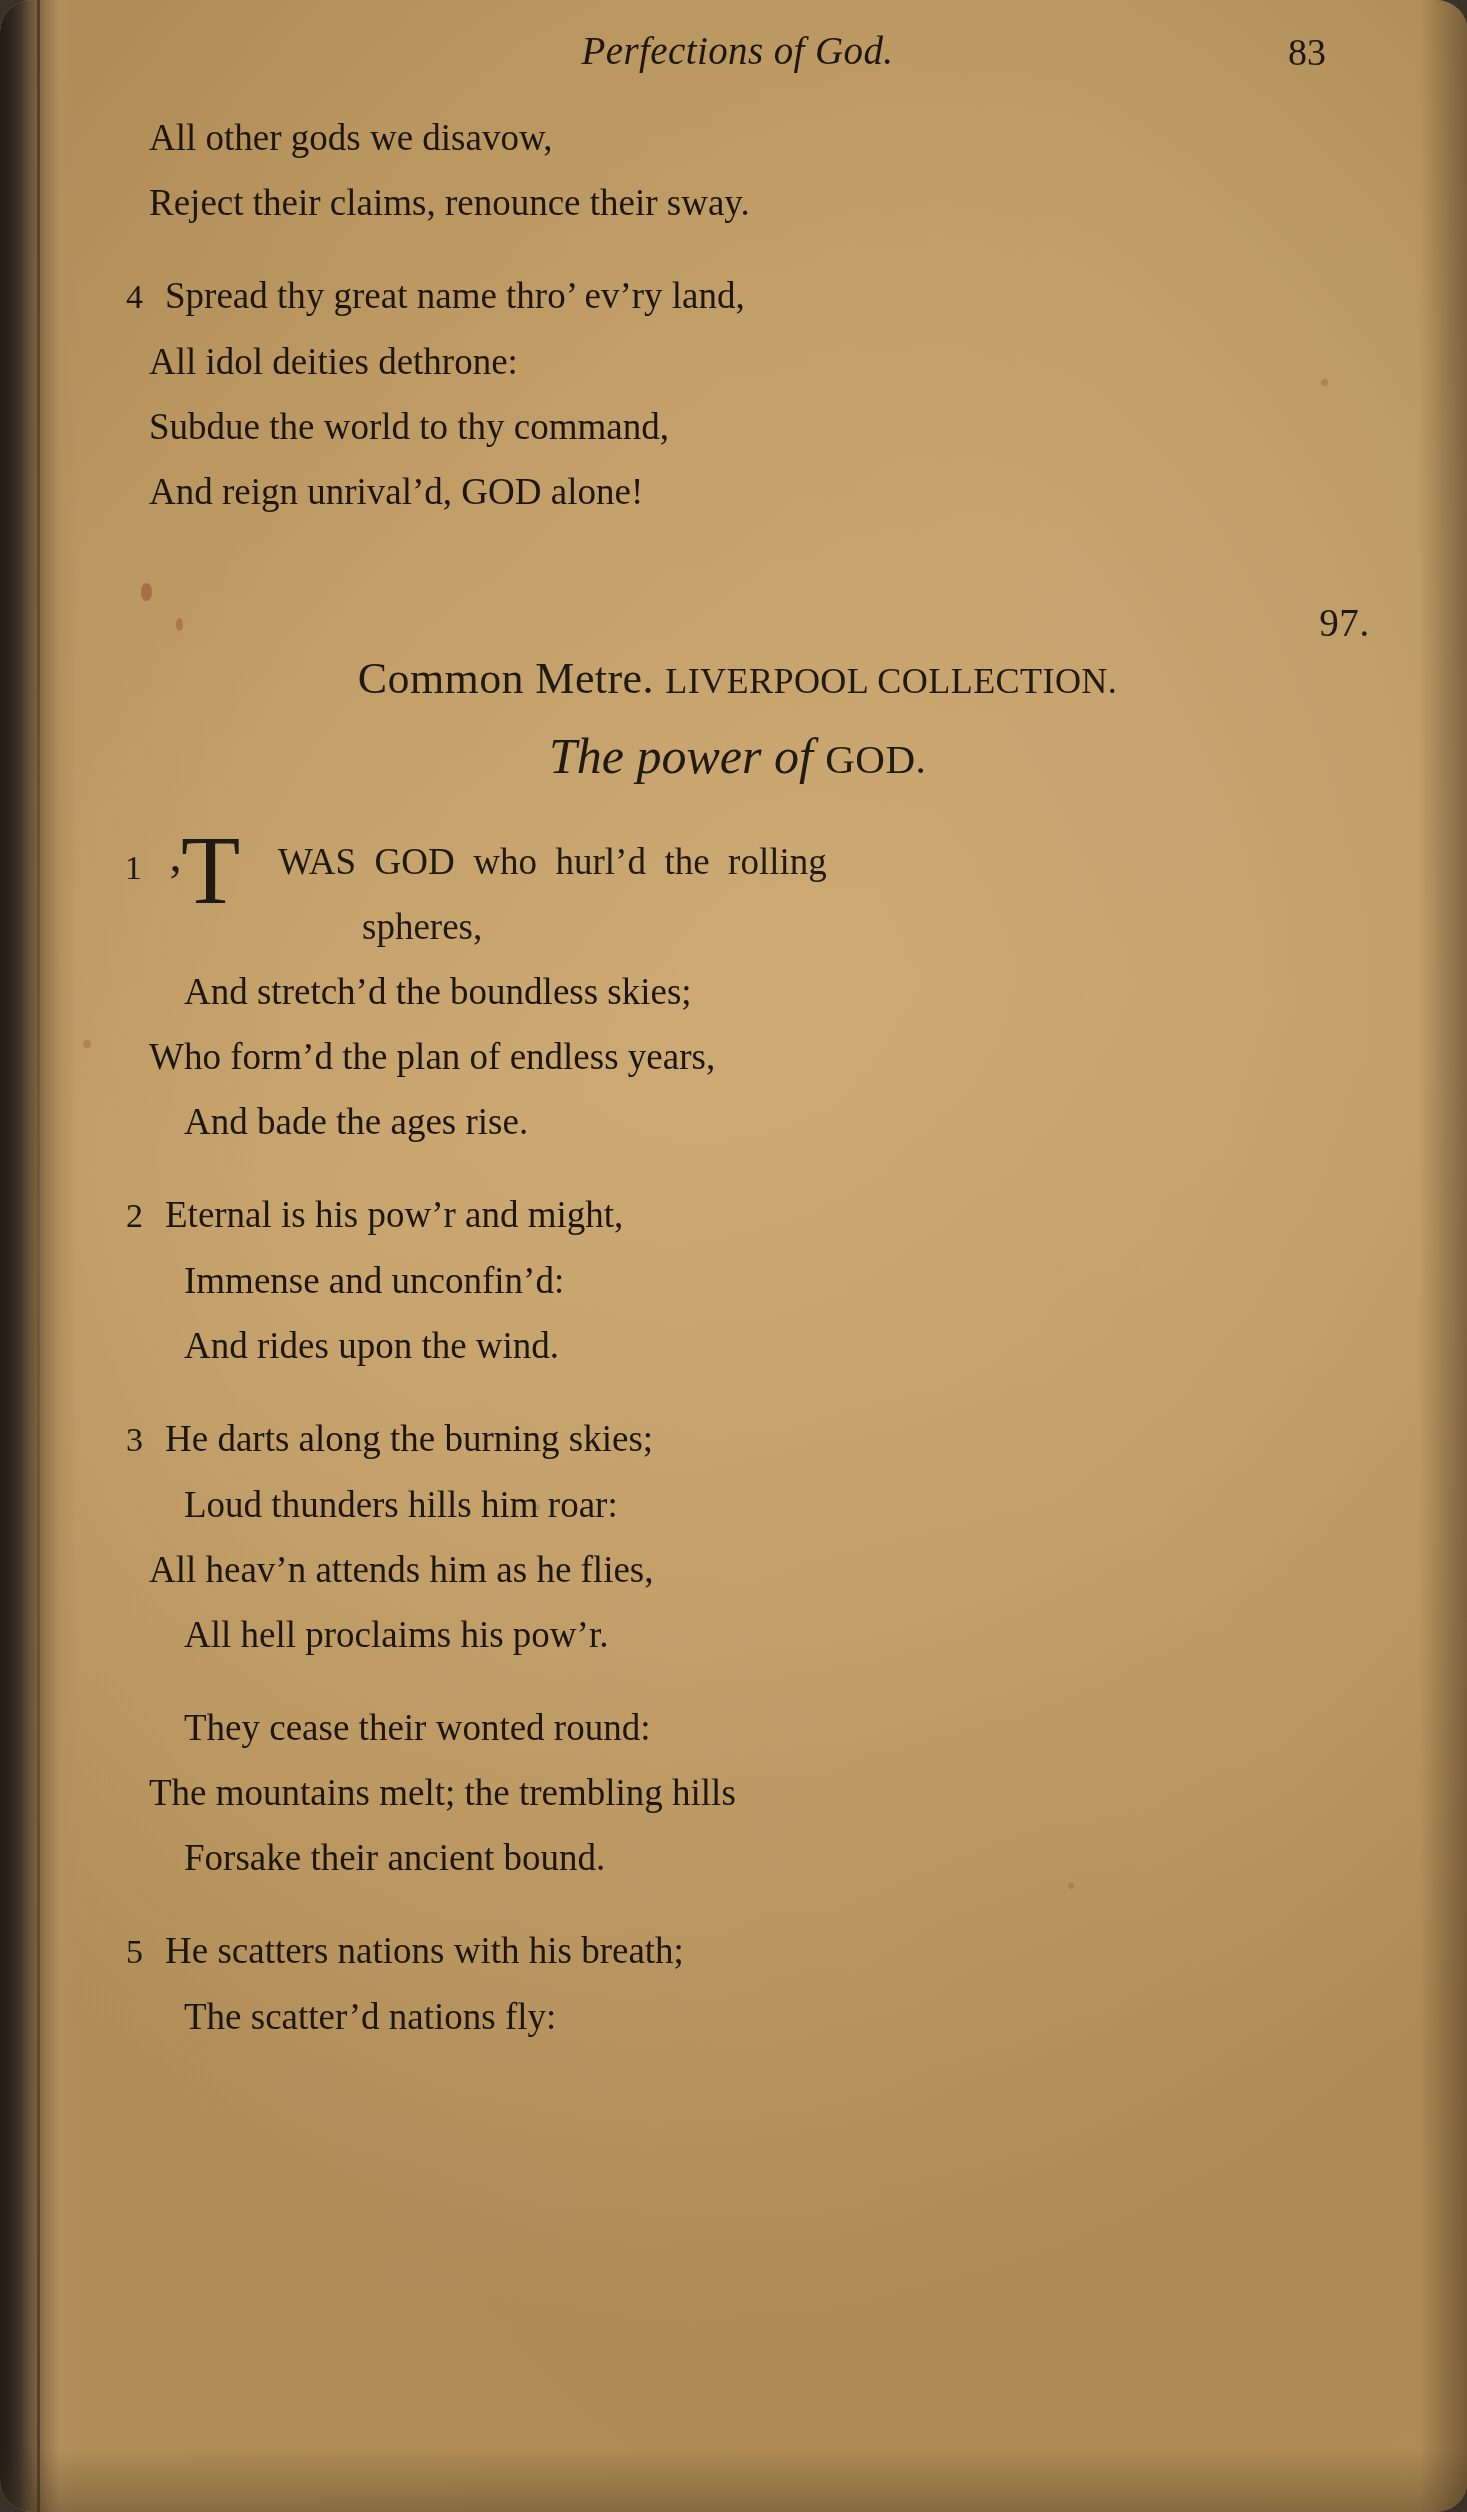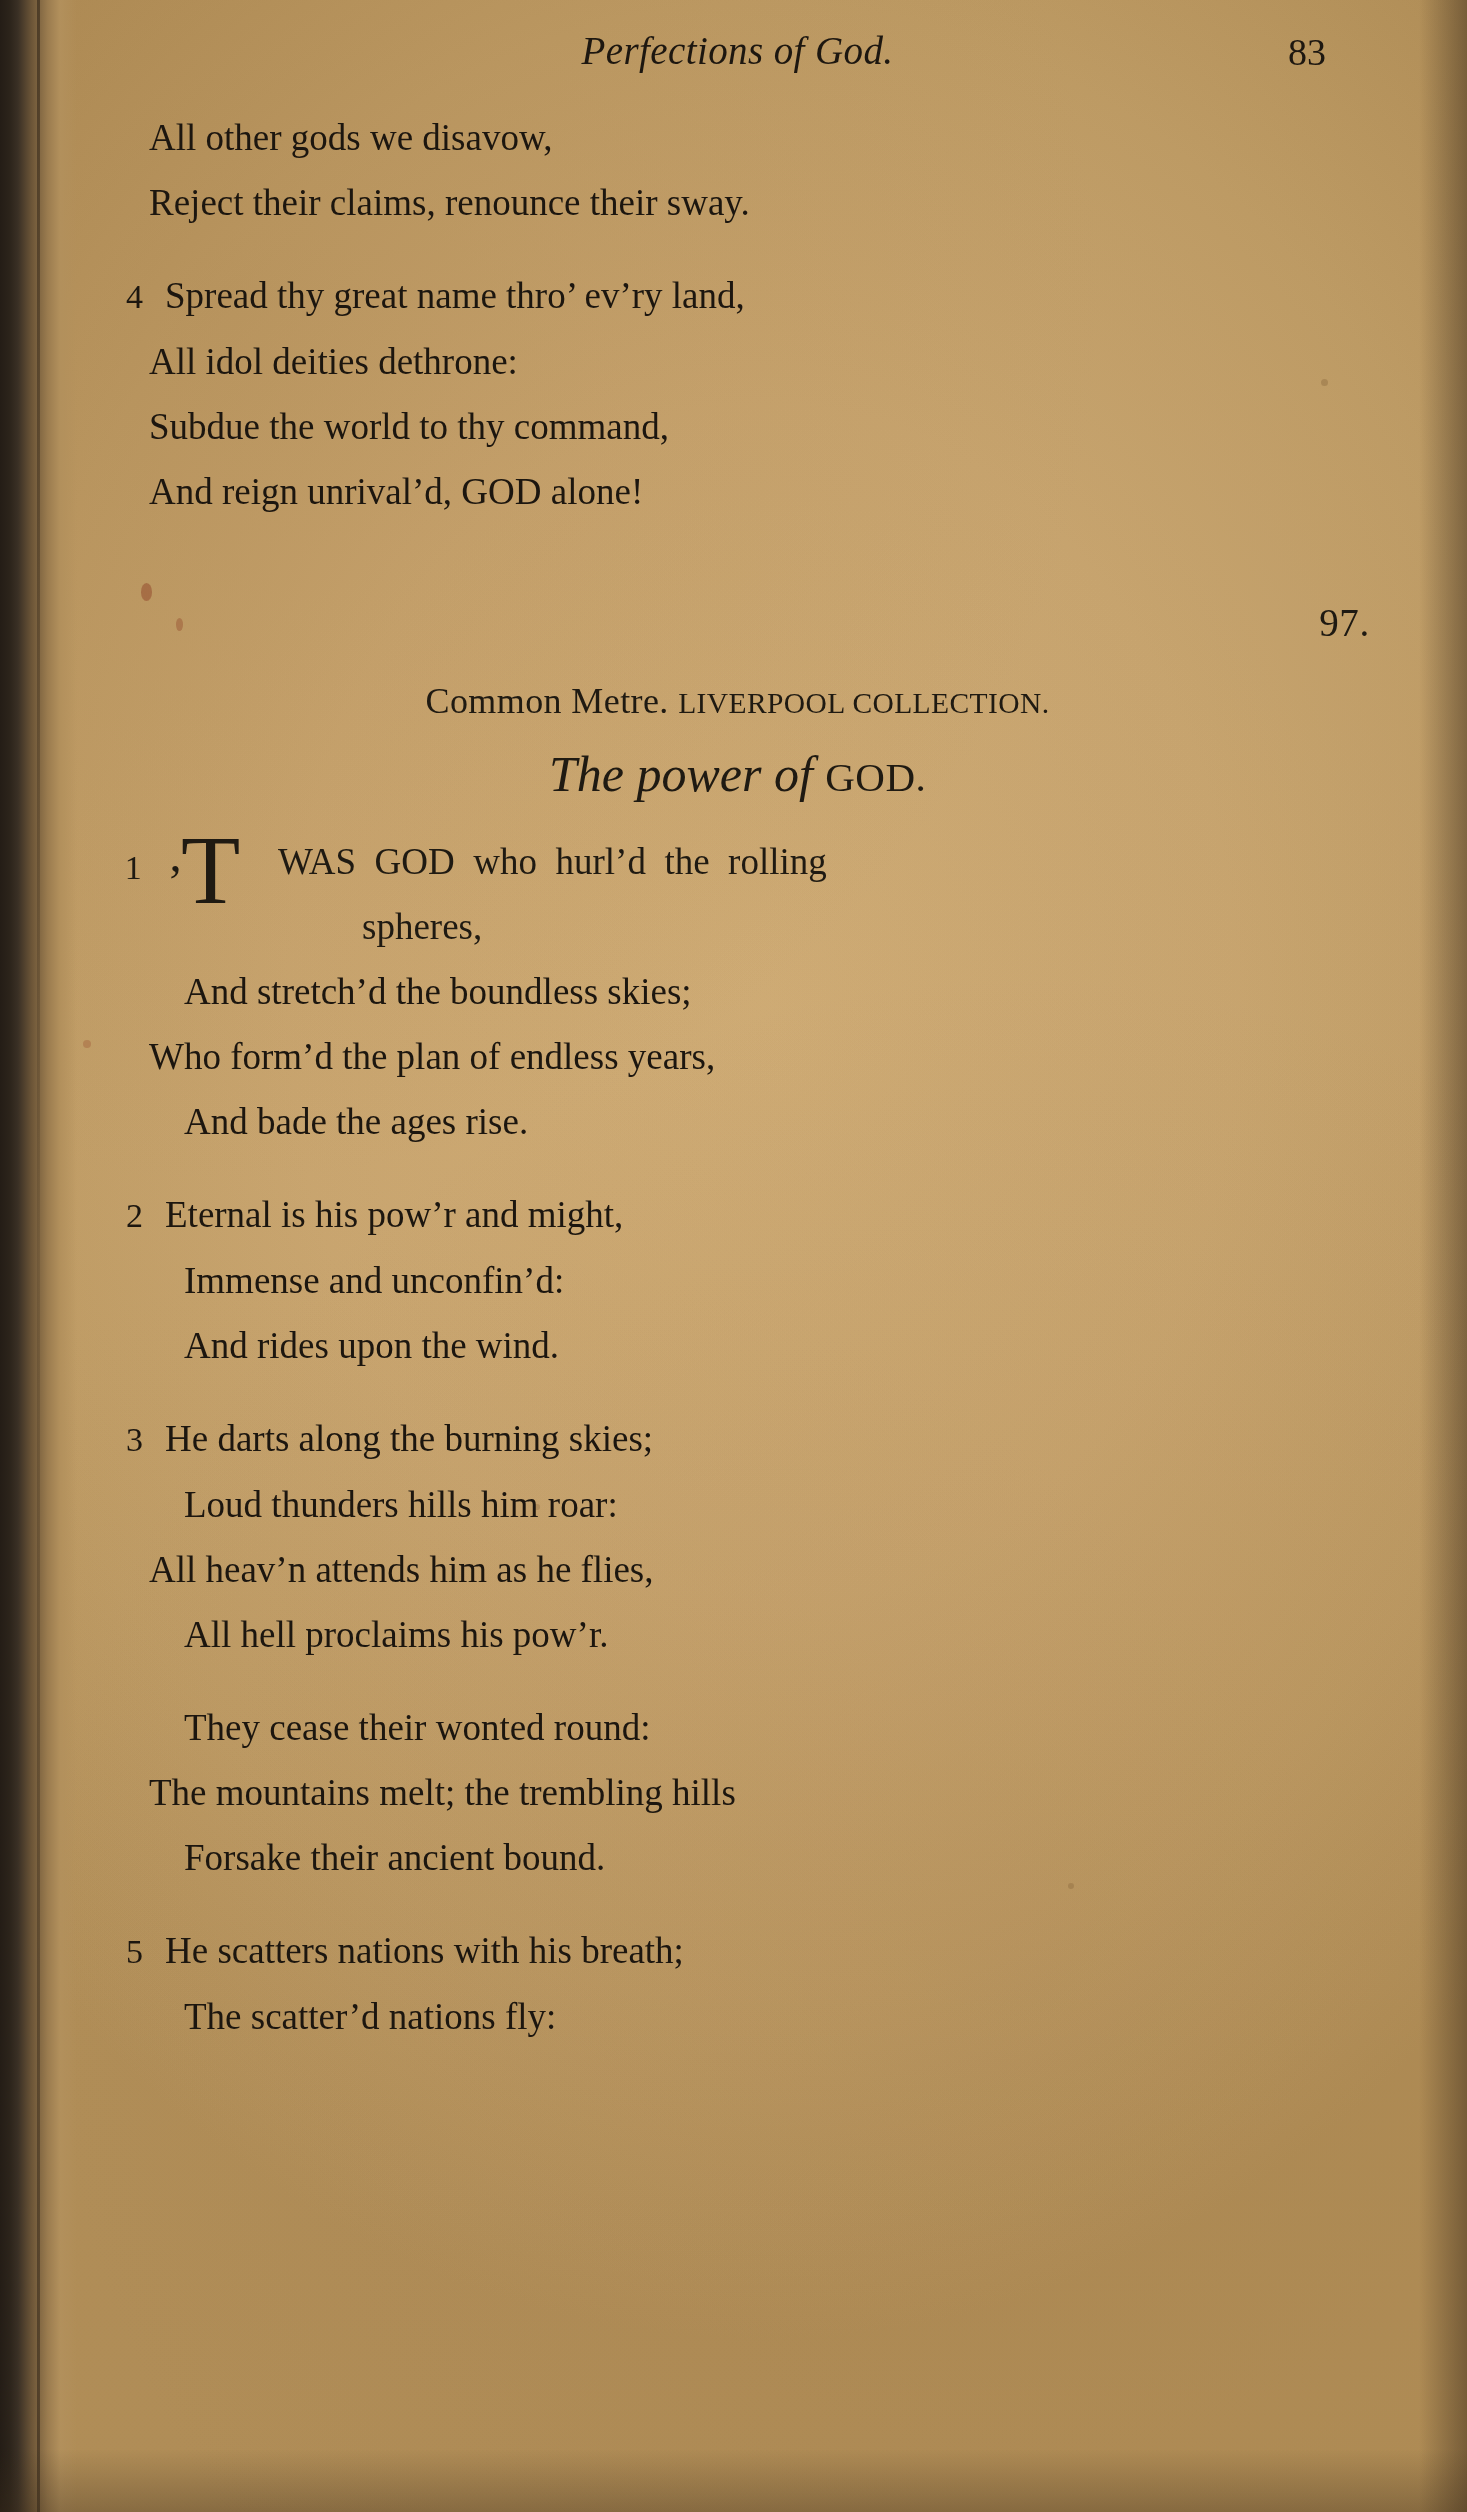--- a/index.html
+++ b/index.html
@@ -15,20 +15,21 @@
   }
 
   
   #scan {
     position: relative;
     width: 1468px;
     height: 2512px;
     background:
       radial-gradient(ellipse 1054px 1335px at 52% 40%, #cfab74 0%, #c8a46e 45%, #bd9a63 75%, #b08d56 100%);
     overflow: hidden;
+    border-radius: 32px;
   }
   
   #scan::before {
     content: "";
     position: absolute;
     inset: 0;
     pointer-events: none;
     background:
       radial-gradient(circle at 15% 12%, rgba(160,120,70,0.20) 0%, rgba(160,120,70,0) 35%),
       radial-gradient(circle at 85% 25%, rgba(190,160,110,0.18) 0%, rgba(190,160,110,0) 40%),
@@ -117,22 +118,22 @@
   }
 
   .hymn-number {
     text-align: right;
     font-size: 39px;
     margin-top: 38px;
     letter-spacing: 0.7px;
   }
   .metre-line {
     text-align: center;
-    font-size: 36px;
-    margin-top: 35px;
+    font-size: 44px;
+    margin-top: 8px;
     letter-spacing: 0.4px;
   }
   .subject-line {
     text-align: center;
     font-size: 50px;
     font-style: italic;
     margin-top: 22.5px;
   }
   .sc { font-size: 0.82em; letter-spacing: 0.4px; font-style: normal; }
 

